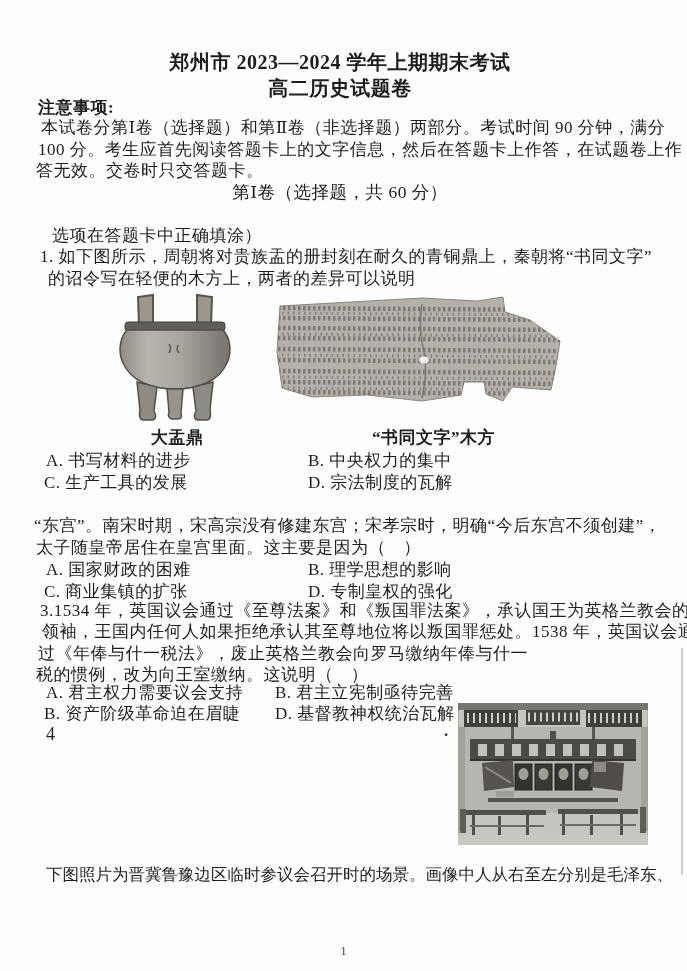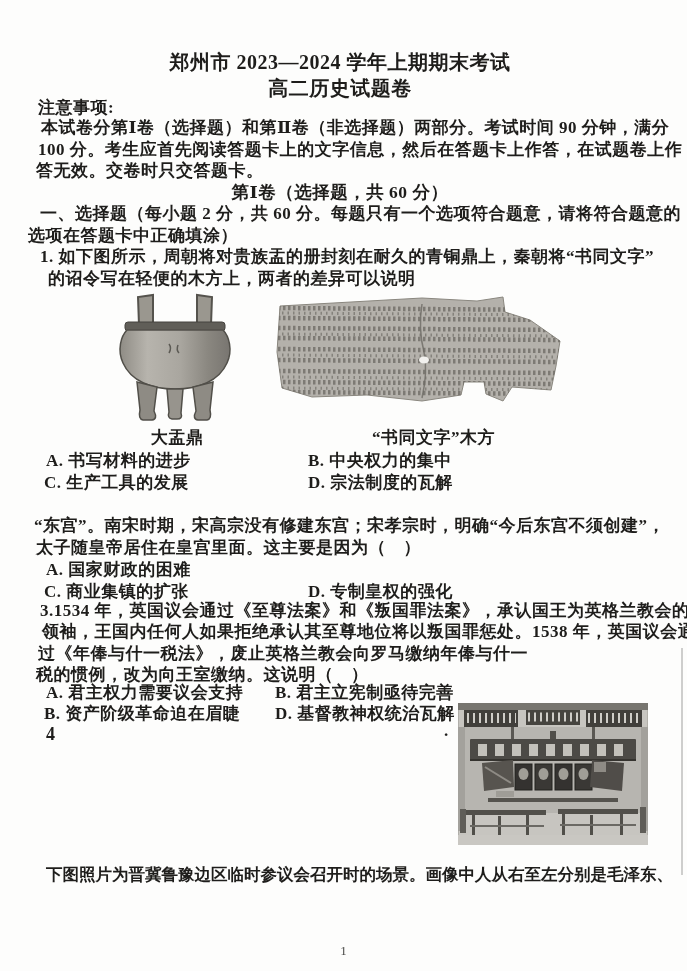--- a/index.html
+++ b/index.html
@@ -2,25 +2,25 @@
 <html><head>
 <meta charset="utf-8">
 <style>
   html,body{margin:0;padding:0;}
   body{
     width:687px;height:971px;background:#fdfdfc;position:relative;overflow:hidden;
     font-family:"Liberation Serif","DejaVu Serif",serif;color:#1e1d1b;
   }
   .page{position:absolute;inset:0;}
   .t{position:absolute;white-space:pre;font-size:17px;line-height:21px;
-     letter-spacing:0.5px;font-weight:700;color:#1e1d1b;}
+     letter-spacing:0.5px;font-weight:400;color:#1e1d1b;}
   .bold{font-weight:700;}
   .ctr{left:0;width:680px;text-align:center;}
   .title{font-size:20px;line-height:24px;font-weight:700;letter-spacing:0.5px;}
-  .heading{font-size:17.5px;font-weight:700;}
+  .heading{font-size:17.5px;font-weight:400;}
   .cap{font-weight:700;}
   .fig{position:absolute;}
   .pagenum{font-size:13px;font-weight:400;color:#4a4a48;letter-spacing:0;}
   .scanline{position:absolute;left:681px;top:648px;width:2px;height:227px;
      background:#c2c2c0;opacity:.8;}
   .footnote{letter-spacing:0;font-size:16.5px;}
 </style>
 </head>
 <body>
 
@@ -28,22 +28,21 @@
 
   <div class="t ctr title" style="top:50px">郑州市 2023—2024 学年上期期末考试</div>
   <div class="t ctr title" style="top:76px">高二历史试题卷</div>
 
   <div class="t bold" style="left:38px;top:97px">注意事项:</div>
   <div class="t" style="left:41px;top:117px">本试卷分第Ⅰ卷（选择题）和第Ⅱ卷（非选择题）两部分。考试时间 90 分钟，满分</div>
   <div class="t" style="left:38px;top:139px">100 分。考生应首先阅读答题卡上的文字信息，然后在答题卡上作答，在试题卷上作</div>
   <div class="t" style="left:36px;top:160px">答无效。交卷时只交答题卡。</div>
 
   <div class="t ctr heading" style="top:182px">第Ⅰ卷（选择题，共 60 分）</div>
-  <div class="t" style="left:40px;top:203px">一、选择题（每小题 2 分，共 60 分。每题只有一个选项符合题意，请将符合题意的</div>
-  <div class="t" style="left:28px;top:225px">选项在答题卡中正确填涂）</div>
+  <div class="t" style="left:52px;top:225px">选项在答题卡中正确填涂）</div>
 
   <div class="t" style="left:40px;top:246px">1. 如下图所示，周朝将对贵族盂的册封刻在耐久的青铜鼎上，秦朝将“书同文字”</div>
   <div class="t" style="left:48px;top:268px">的诏令写在轻便的木方上，两者的差异可以说明</div>
 
   <div class="fig" style="left:113px;top:292px;width:124px;height:132px">
     <svg width="124" height="132" viewBox="0 0 124 132">
       <defs>
         <linearGradient id="dg" x1="0" y1="0" x2="1" y2="0">
           <stop offset="0" stop-color="#8f8c85"></stop>
           <stop offset=".25" stop-color="#b7b4ad"></stop>
@@ -101,20 +100,21 @@
 
   <div class="t" style="left:46px;top:450px">A. 书写材料的进步</div>
   <div class="t" style="left:308px;top:450px">B. 中央权力的集中</div>
   <div class="t" style="left:44px;top:472px">C. 生产工具的发展</div>
   <div class="t" style="left:308px;top:472px">D. 宗法制度的瓦解</div>
 
   <div class="t" style="left:34px;top:515px">“东宫”。南宋时期，宋高宗没有修建东宫；宋孝宗时，明确“今后东宫不须创建”，</div>
   <div class="t" style="left:36px;top:537px">太子随皇帝居住在皇宫里面。这主要是因为（　）</div>
 
   <div class="t" style="left:46px;top:559px">A. 国家财政的困难</div>
+  <div class="t" style="left:308px;top:559px">B. 理学思想的影响</div>
   <div class="t" style="left:44px;top:581px">C. 商业集镇的扩张</div>
   <div class="t" style="left:308px;top:581px">D. 专制皇权的强化</div>
 
   <div class="t" style="left:40px;top:600px">3.1534 年，英国议会通过《至尊法案》和《叛国罪法案》，承认国王为英格兰教会的</div>
   <div class="t" style="left:42px;top:621px">领袖，王国内任何人如果拒绝承认其至尊地位将以叛国罪惩处。1538 年，英国议会通</div>
   <div class="t" style="left:38px;top:643px">过《年俸与什一税法》，废止英格兰教会向罗马缴纳年俸与什一</div>
   <div class="t" style="left:36px;top:664px">税的惯例，改为向王室缴纳。这说明（　）</div>
 
   <div class="t" style="left:46px;top:682px">A. 君主权力需要议会支持</div>
   <div class="t" style="left:275px;top:682px">B. 君主立宪制亟待完善</div>

